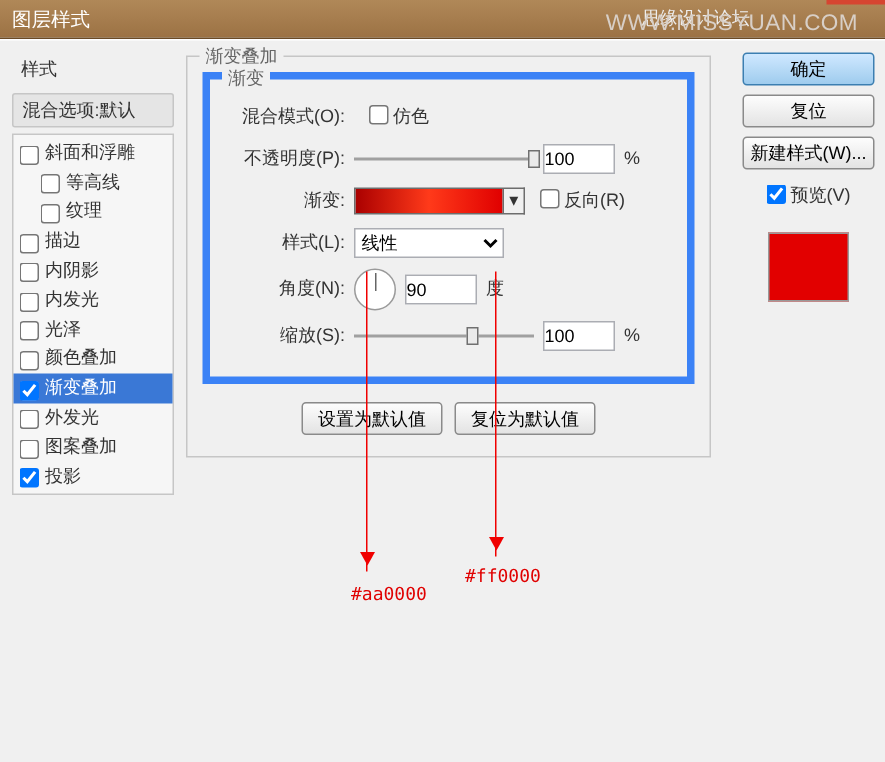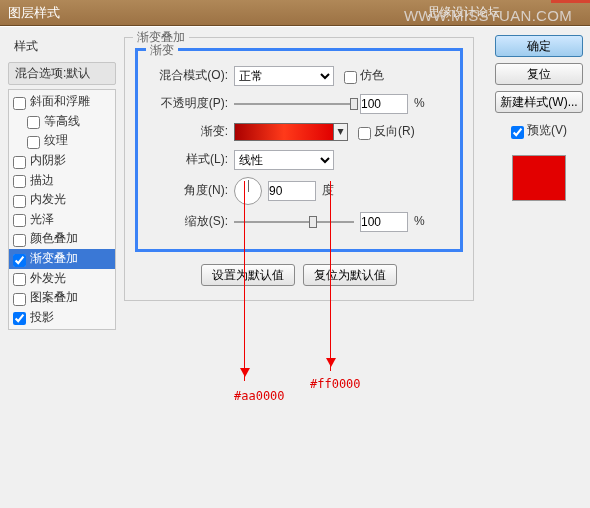--- a/index.html
+++ b/index.html
@@ -14,21 +14,21 @@
 .col-left .hdr{padding:4px 6px 5px;font-size:12px}
 .sublabel{background:#e5e5e5;border:1px solid #c6c6c6;border-radius:2px;padding:3px 6px;margin:2px 0 4px}
 .styles{border:1px solid #c6c6c6;background:#f6f6f6;padding:2px 0}
 .row{display:flex;align-items:flex-end;padding:2px 4px;gap:4px;cursor:default}
 .row.indent{padding-left:18px}
 .row.selected{background:#3a78d6;color:#fff}
 input[type=checkbox]{width:13px;height:13px;margin:0}
 .mid{position:absolute;left:124px;top:10px;width:350px}
 .fs{border:1px solid #c6c6c6;padding:10px 10px 14px;position:relative;background:#f0f0f0}
 .fs>.lg{position:absolute;top:-8px;left:8px;background:#f0f0f0;padding:0 4px;font-size:12px;color:#666}
-.fs2{border:3px solid #3b82f6;padding:8px 8px 10px;position:relative;background:#f0f0f0}
+.fs2{border:5px solid #3b82f6;padding:8px 8px 10px;position:relative;background:#f0f0f0}
 .fs2>.lg{position:absolute;top:-8px;left:8px;background:#f0f0f0;padding:0 4px;font-size:12px;color:#666}
 .frow{display:flex;align-items:center;margin:6px 0;min-height:22px}
 .lbl{width:88px;text-align:right;padding-right:6px}
 select{height:20px;border:1px solid #abadb3;background:#fff;font:12px sans-serif}
 .sel-w{width:100px}
 .num{width:48px;height:20px;border:1px solid #abadb3;background:#fff;text-align:left;font:12px sans-serif}
 .grad{width:100px;height:18px;border:1px solid #6d6d6d;background:linear-gradient(90deg,#aa0000,#ff3a1a,#e00000);display:inline-block;vertical-align:middle}
 .gradbtn{width:14px;height:18px;border:1px solid #6d6d6d;border-left:0;background:#f0f0f0;display:inline-flex;align-items:center;justify-content:center}
 .slider{position:relative;width:120px;height:14px;display:inline-block}
 .slider::before{content:"";position:absolute;left:0;right:0;top:6px;height:2px;background:#a0a0a0}
@@ -40,21 +40,21 @@
 .right{position:absolute;right:6px;top:8px;width:90px;display:flex;flex-direction:column;gap:6px;align-items:center}
 .rbtn{width:88px;height:22px;border:1px solid #8a8a8a;background:linear-gradient(#fdfdfd,#e3e3e3);border-radius:3px;font:12px sans-serif;cursor:pointer}
 .rbtn.primary{background:linear-gradient(#cfe8ff,#9fccee);border:1px solid #3c7fb1}
 .swatch{width:54px;height:46px;background:#e20000;border:1px solid #999;margin-top:10px}
 .arrow{position:absolute;width:1px;background:#f00000}
 .arrow::after{content:"";position:absolute;bottom:-1px;left:-4px;border:5px solid transparent;border-top:9px solid #f00000}
 .callout{position:absolute;color:#e00000;font:12px monospace}
 .pct{margin-left:6px}
 .gap{width:6px}
 .small-gap{display:inline-block;width:10px}
-.cb{display:inline-flex;align-items:flex-end;gap:3px}
+.cb{display:inline-flex;align-items:flex-start;gap:3px}
 </style>
 </head>
 <body>
 
 <div class="topbar">
   <span class="title">图层样式</span>
   <span class="forum">思缘设计论坛</span>
   <span class="url">WWW.MISSYUAN.COM</span>
   <div class="closebtn"></div>
 </div>
@@ -72,25 +72,25 @@
       <div class="row indent">
           <input type="checkbox" style="">
           <span>等高线</span>
         </div>
       <div class="row indent">
           <input type="checkbox" style="">
           <span>纹理</span>
         </div>
       <div class="row">
           <input type="checkbox" style="">
+          <span>描边</span>
+        </div>
+      <div class="row">
+          <input type="checkbox" style="">
           <span>内阴影</span>
-        </div>
-      <div class="row">
-          <input type="checkbox" style="">
-          <span>描边</span>
         </div>
       <div class="row">
           <input type="checkbox" style="">
           <span>内发光</span>
         </div>
       <div class="row">
           <input type="checkbox" style="">
           <span>光泽</span>
         </div>
       <div class="row">
@@ -117,21 +117,20 @@
   </div>
 
   <div class="mid">
     <div class="fs">
       <span class="lg">渐变叠加</span>
       <div class="fs2">
         <span class="lg">渐变</span>
 
         <div class="frow">
           <span class="lbl">混合模式(O):</span>
-          <select class="sel-w"><option>正常</option></select>
           <span class="small-gap"></span>
           <label class="cb">
               <input type="checkbox" style="">
               <span>仿色</span>
             </label>
         </div>
 
         <div class="frow">
           <span class="lbl">不透明度(P):</span>
           <span class="slider">

